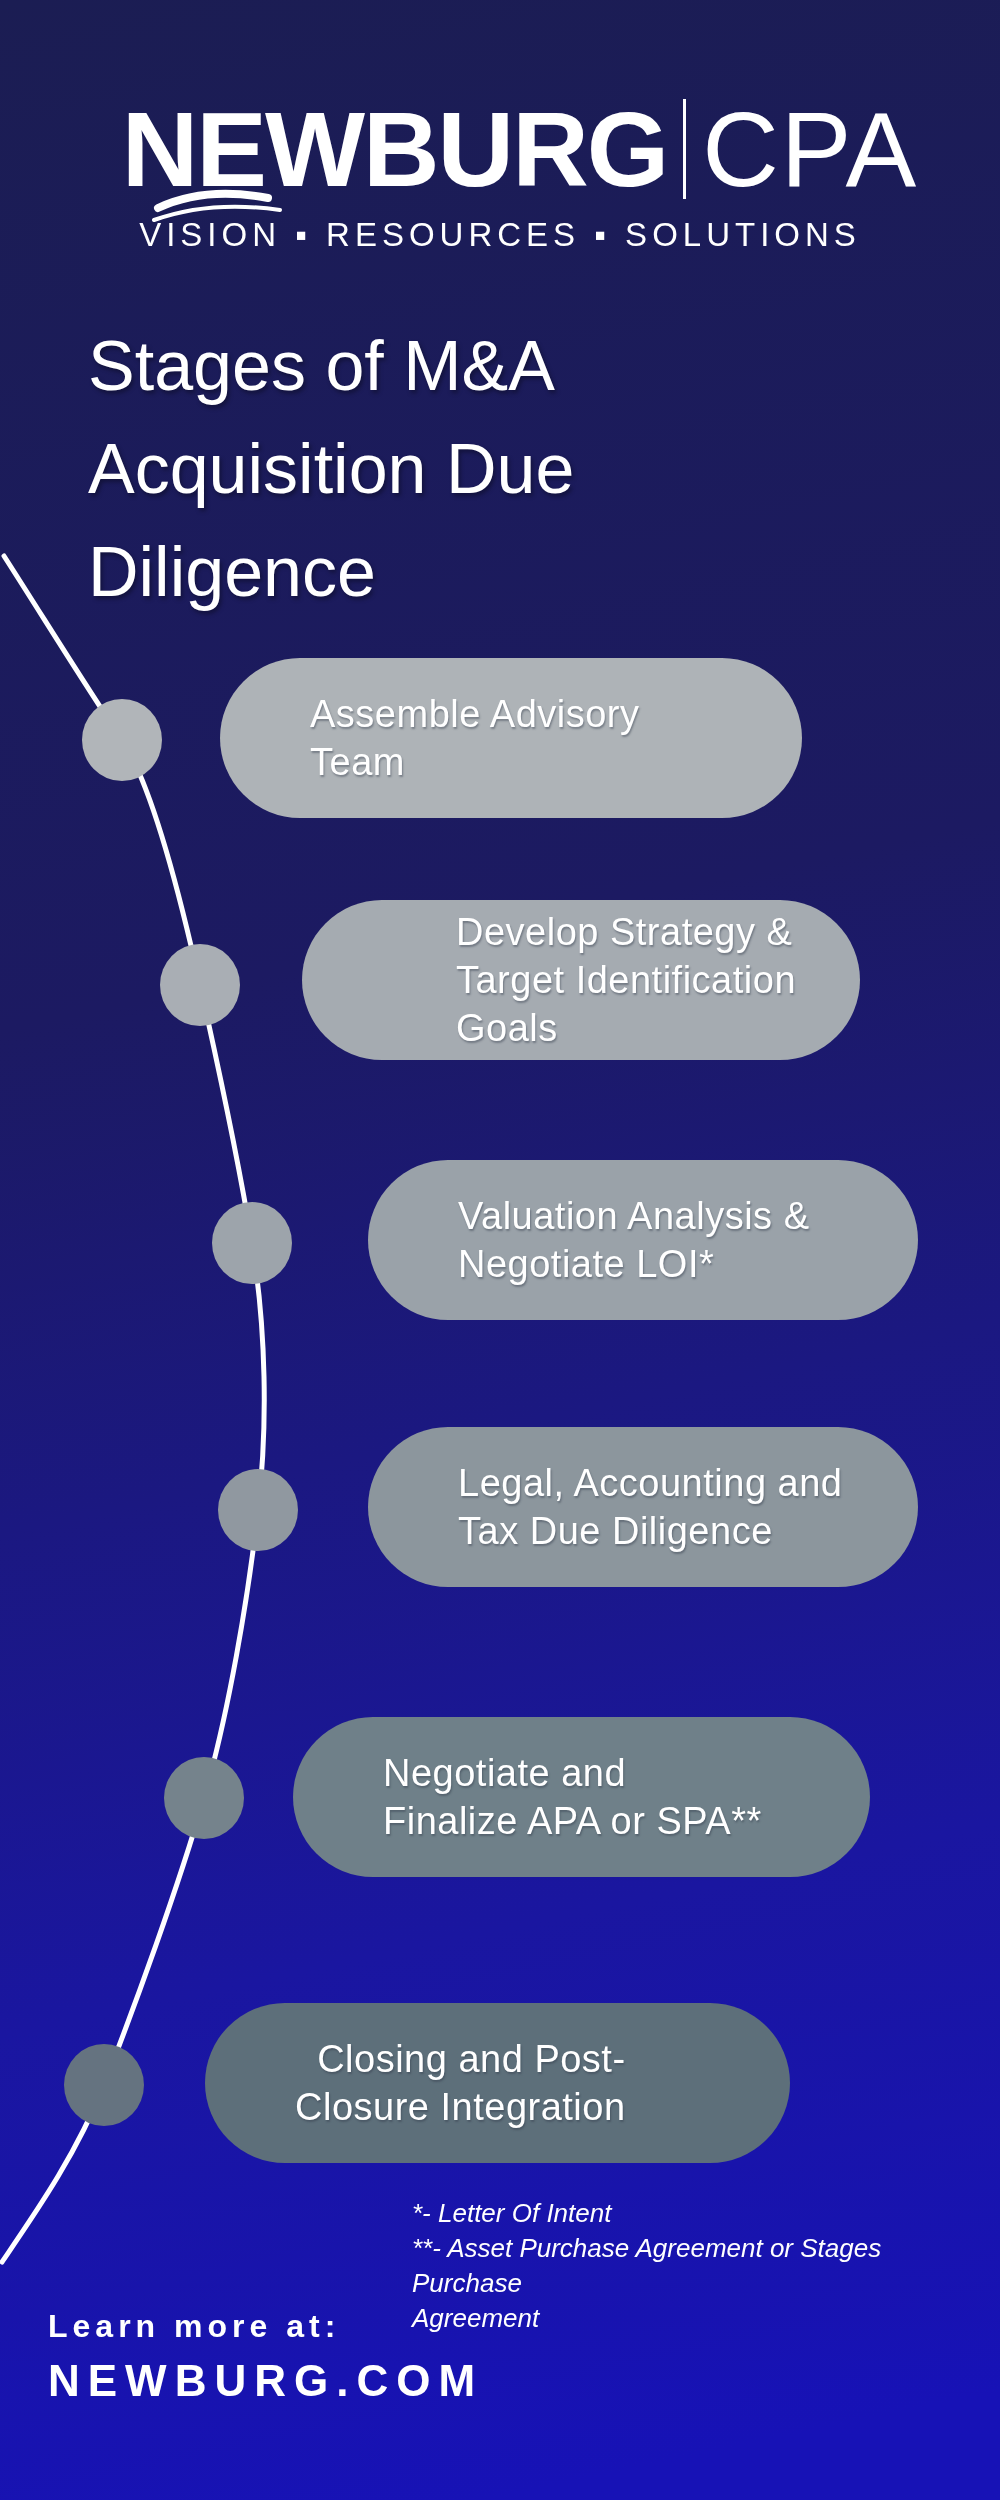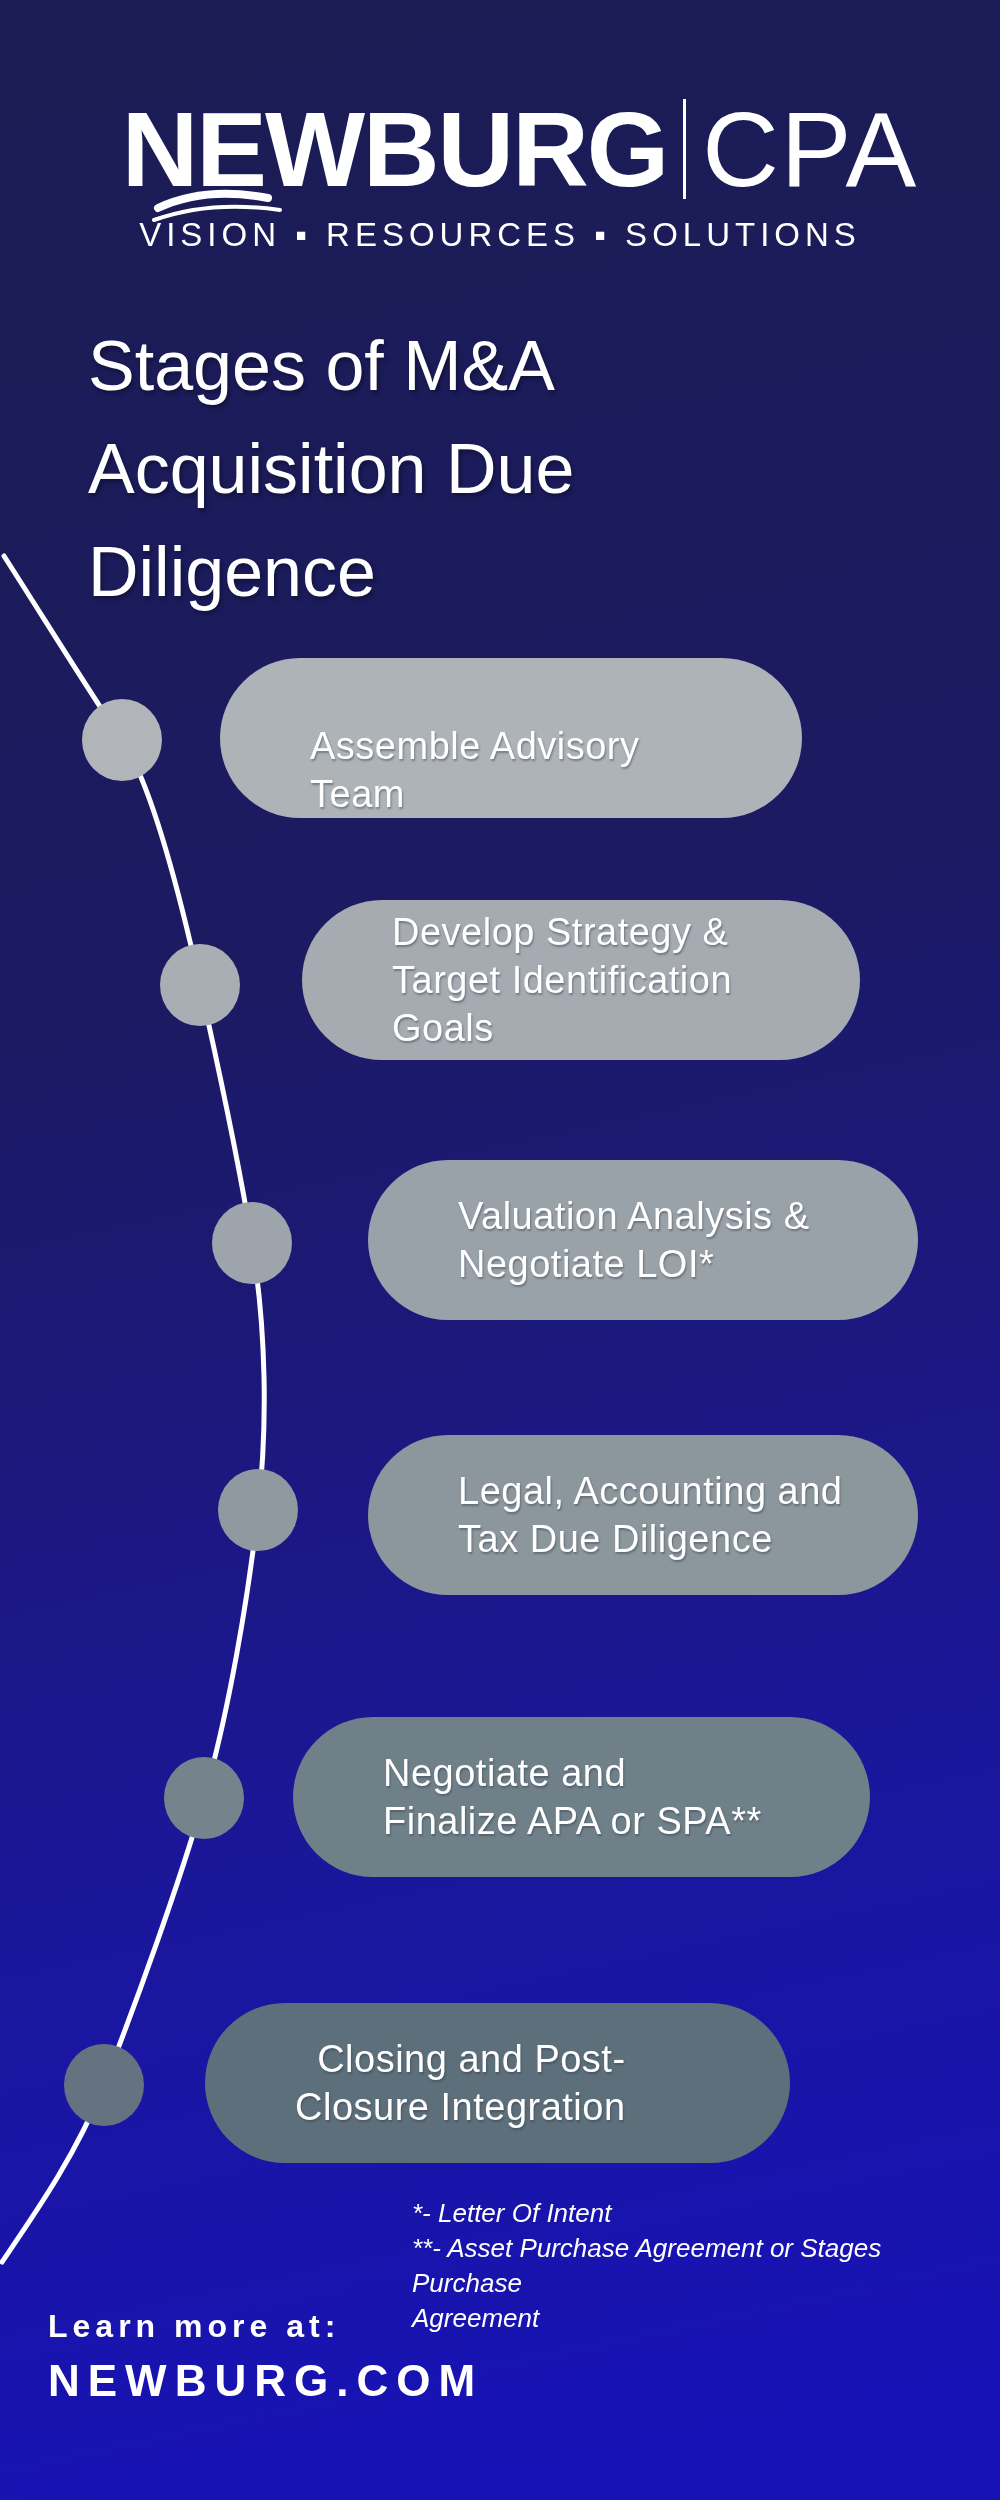--- a/index.html
+++ b/index.html
@@ -104,34 +104,34 @@
 
   <h1 class="title">Stages of M&amp;A Acquisition Due Diligence</h1>
 
   <div class="node n1" style="background: rgb(177, 181, 185);"></div>
   <div class="node n2" style="background: rgb(169, 174, 180);"></div>
   <div class="node n3" style="background: rgb(157, 164, 171);"></div>
   <div class="node n4" style="background: rgb(144, 152, 160);"></div>
   <div class="node n5" style="background: rgb(117, 131, 140);"></div>
   <div class="node n6" style="background: rgb(101, 115, 128);"></div>
 
-  <div class="pill p1" style="background: rgb(174, 179, 183); align-items: flex-end;">
+  <div class="pill p1" style="background: rgb(174, 179, 183);">
     <span class="pill-label">Assemble Advisory
 Team</span>
   </div>
-  <div class="pill p2" style="background: rgb(165, 171, 177);">
+  <div class="pill p2" style="background: rgb(165, 171, 177); justify-content: center;">
     <span class="pill-label">Develop Strategy &amp;
 Target Identification
 Goals</span>
   </div>
   <div class="pill p3" style="background: rgb(154, 162, 169);">
     <span class="pill-label">Valuation Analysis &amp;
 Negotiate LOI*</span>
   </div>
-  <div class="pill p4" style="background: rgb(140, 150, 157); margin-top: 8px;">
+  <div class="pill p4" style="background: rgb(140, 150, 157);">
     <span class="pill-label">Legal, Accounting and
 Tax Due Diligence</span>
   </div>
   <div class="pill p5" style="background: rgb(111, 128, 137);">
     <span class="pill-label">Negotiate and
 Finalize APA or SPA**</span>
   </div>
   <div class="pill p6" style="background: rgb(93, 111, 122);">
     <span class="pill-label">Closing and Post-
 Closure Integration</span>

